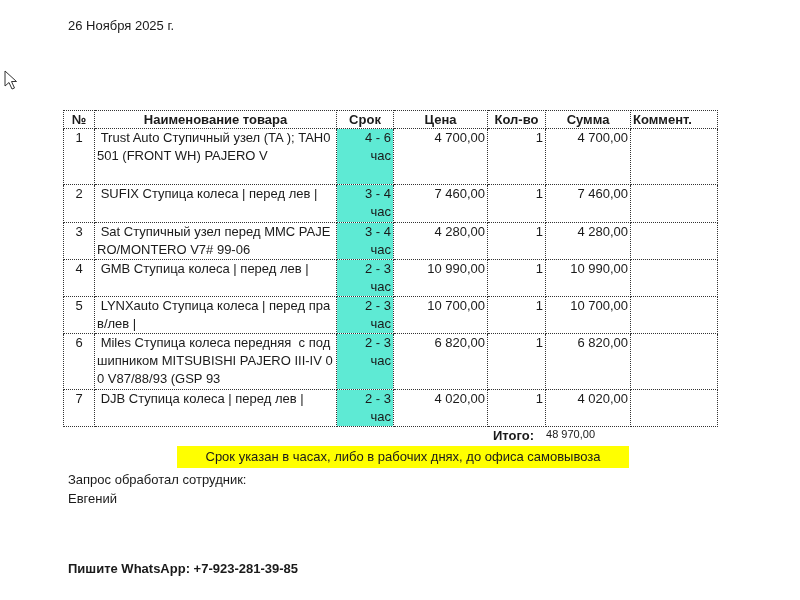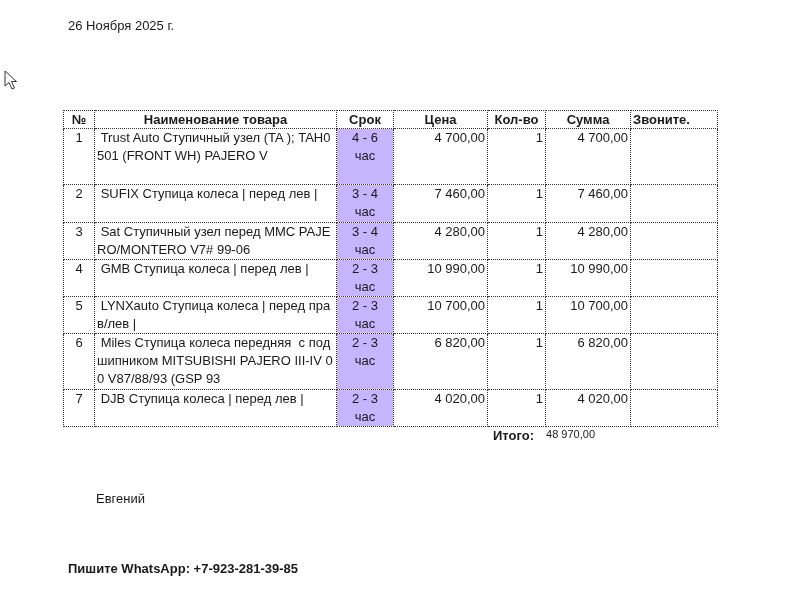--- a/index.html
+++ b/index.html
@@ -36,21 +36,21 @@
     }
     table.grid th {
       font-weight: bold;
       height: 17px;
       text-align: center;
       line-height: 17px;
     }
     table.grid th.left { text-align: left; }
     td.num { text-align: center; }
     td.name { text-align: left; white-space: pre-wrap; word-break: break-all; }
-    td.srok { background: #c4b5fd; text-align: center; white-space: pre-line; }
+    td.srok { background: #5eead4; text-align: right; white-space: pre-line; }
     th.srok { text-align: left; }
     td.right { text-align: right; }
 
     .total-label { position: absolute; left: 493px; top: 428px; font-size: 13px; font-weight: bold; }
     .total-value { position: absolute; left: 528px; top: 428px; width: 67px; text-align: right; font-size: 11px; font-weight: normal; }
 
     .note {
       position: absolute;
       left: 177px;
       top: 446px;
@@ -85,21 +85,21 @@
       <col style="width:87px">
     </colgroup>
     <thead>
       <tr>
         <th>№</th>
         <th>Наименование товара</th>
         <th class="srok">Срок</th>
         <th>Цена</th>
         <th>Кол-во</th>
         <th>Сумма</th>
-        <th class="left">Звоните.</th>
+        <th class="left">Коммент.</th>
       </tr>
     </thead>
     <tbody>
       <tr style="height:56px">
         <td class="num">1</td>
         <td class="name"> Trust Auto Ступичный узел (TA ); TAH0501 (FRONT WH) PAJERO V</td>
         <td class="srok">4 - 6
 час</td>
         <td class="right">4 700,00</td>
         <td class="right">1</td>
@@ -165,17 +165,19 @@
         <td class="right">1</td>
         <td class="right">4 020,00</td>
         <td></td>
       </tr>
     </tbody>
   </table>
 
   <div class="total-label">Итого:</div>
   <div class="total-value">48 970,00</div>
 
+  <div class="note">Срок указан в часах, либо в рабочих днях, до офиса самовывоза</div>
 
-  <div class="abs line" style="left:68px;top:490px;margin-left:28px;">Евгений</div>
+  <div class="abs line" style="left:68px;top:471px;">Запрос обработал сотрудник:</div>
+  <div class="abs line" style="left:68px;top:490px;">Евгений</div>
   <div class="abs line bold" style="left:68px;top:560px;text-align:right;">Пишите WhatsApp: +7-923-281-39-85</div>
 
 </div>
 
 </body></html>

